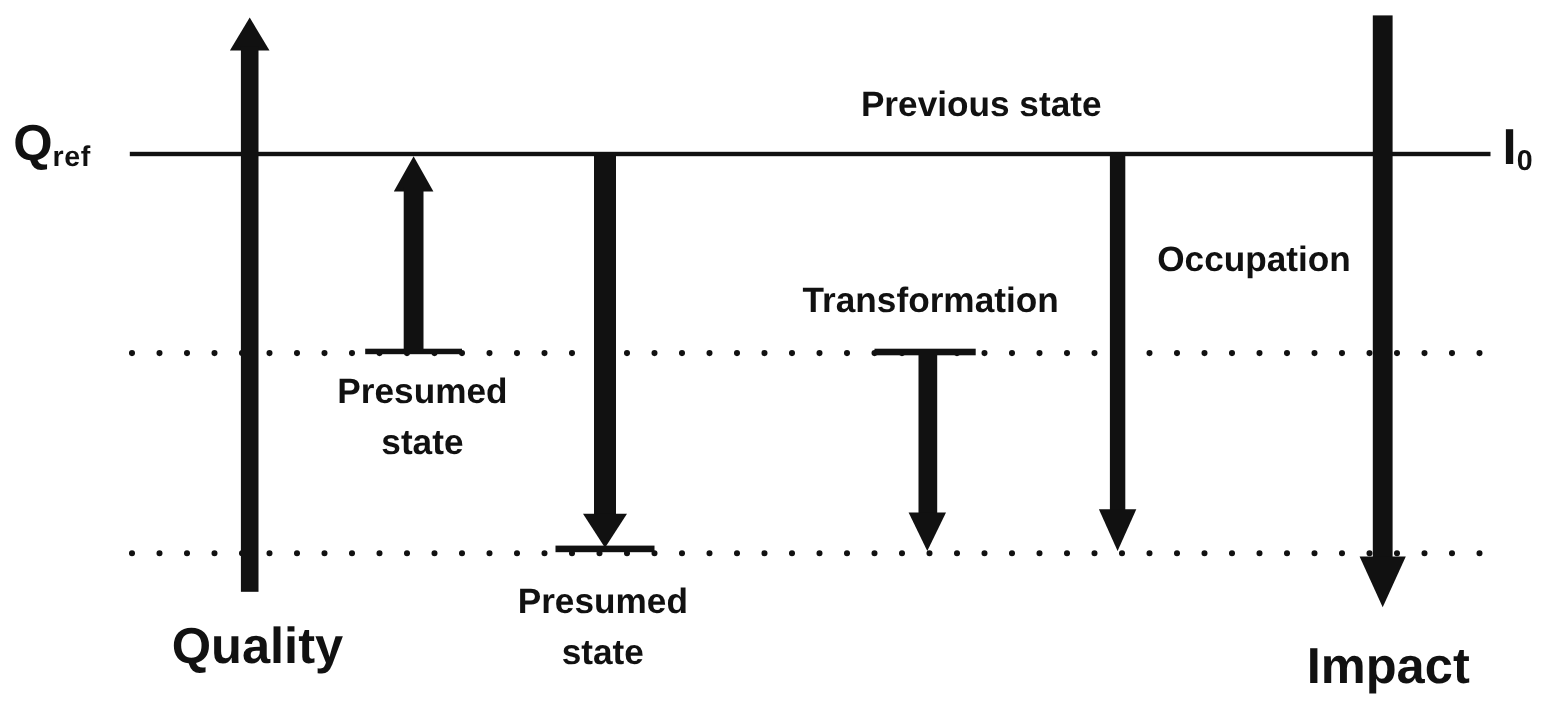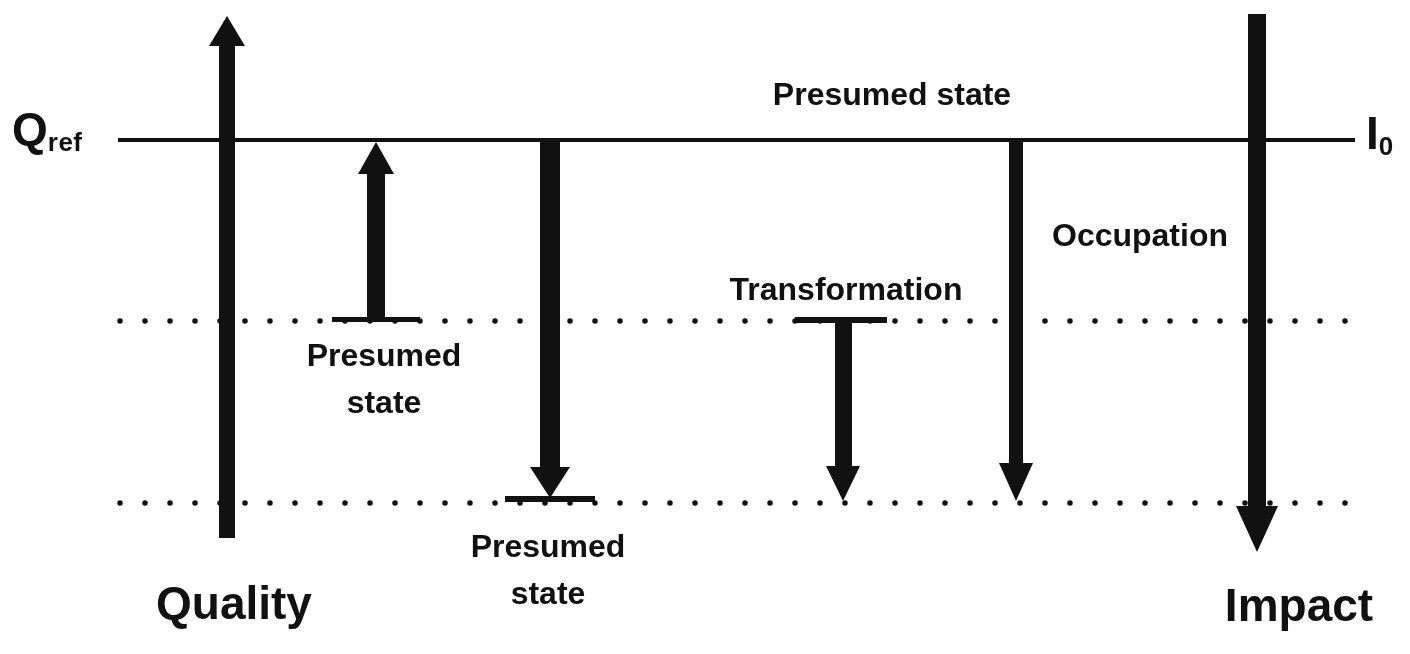--- a/index.html
+++ b/index.html
@@ -93,33 +93,33 @@
   </svg>
 
   <div class="label axis-end-label" style="left:12px; top:102px;">
     <span>Q</span><span class="subscript">ref</span>
   </div>
 
   <div class="label axis-end-label" style="left:1366px; top:106px;text-align:center;">
     <span>I</span><span class="subscript">0</span>
   </div>
 
-  <div class="label small-label centered" style="left:892px; top:76px;">Presumed state</div>
+  <div class="label small-label centered" style="left:892px; top:76px;">Previous state</div>
 
   <div class="label small-label centered" style="left:1140px; top:217px;text-align:center;">Occupation</div>
 
-  <div class="label small-label centered" style="left:846px; top:255px;margin-top:16px;">Transformation</div>
+  <div class="label small-label centered" style="left:846px; top:255px;">Transformation</div>
 
   <div class="label small-label two-line centered" style="left:384px; top:332px;">
     <span>Presumed</span>
     <span>state</span>
   </div>
 
   <div class="label small-label two-line centered" style="left:548px; top:523px;">
     <span>Presumed</span>
     <span>state</span>
   </div>
 
-  <div class="label big-label centered" style="left:234px; top:576px;">Quality</div>
+  <div class="label big-label centered" style="left:234px; top:560px;">Quality</div>
 
-  <div class="label big-label centered" style="left:1262px; top:578px;margin-left:37px;">Impact</div>
+  <div class="label big-label centered" style="left:1262px; top:578px;">Impact</div>
 
 </div>
 
 </body></html>

